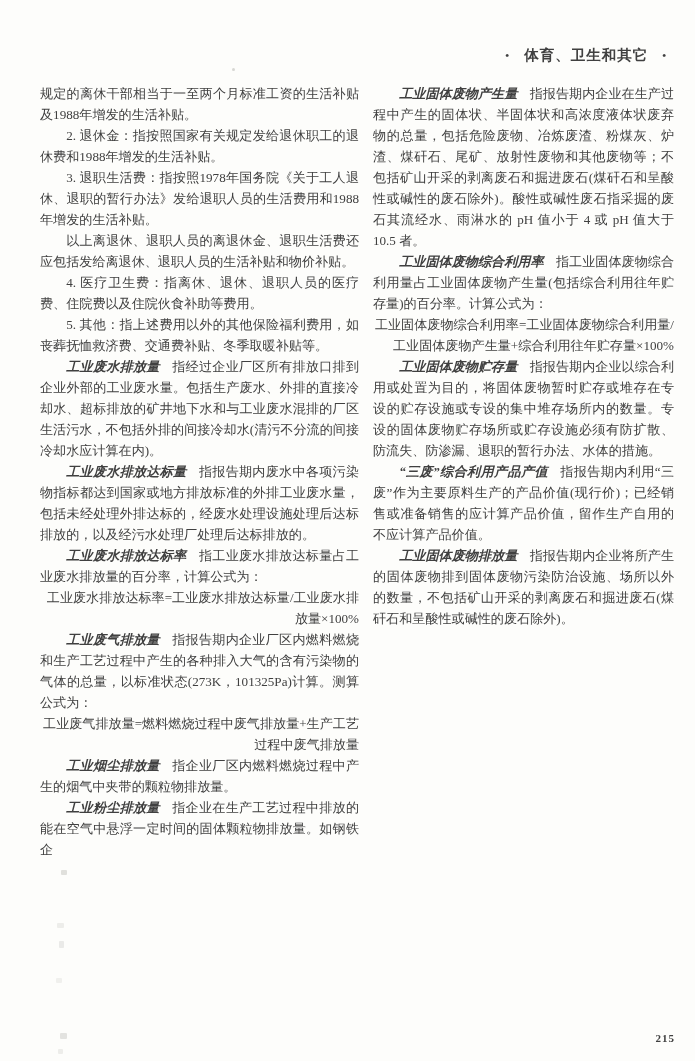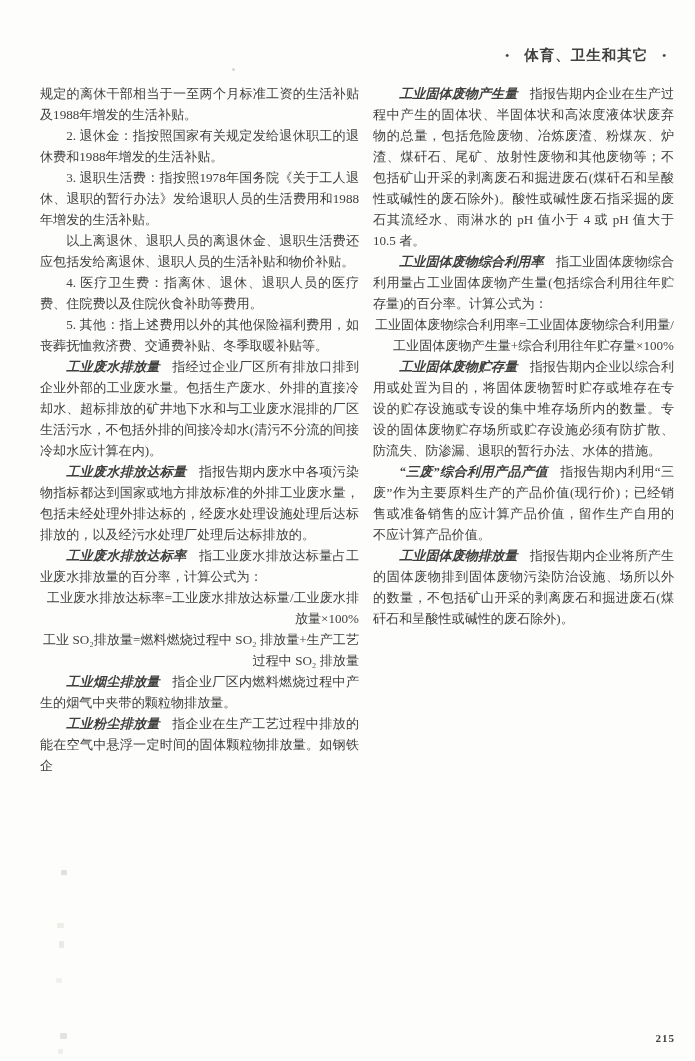--- a/index.html
+++ b/index.html
@@ -73,21 +73,22 @@
     <p class="cont"><span>规定的离休干部相当于一至两个月标准工资的生活补贴及1988年增发的生活补贴。</span></p>
     <p class="ind"><span>2. 退休金：指按照国家有关规定发给退休职工的退休费和1988年增发的生活补贴。</span></p>
     <p class="ind"><span>3. 退职生活费：指按照1978年国务院《关于工人退休、退职的暂行办法》发给退职人员的生活费用和1988年增发的生活补贴。</span></p>
     <p class="ind"><span>以上离退休、退职人员的离退休金、退职生活费还应包括发给离退休、退职人员的生活补贴和物价补贴。</span></p>
     <p class="ind"><span>4. 医疗卫生费：指离休、退休、退职人员的医疗费、住院费以及住院伙食补助等费用。</span></p>
     <p class="ind"><span>5. 其他：指上述费用以外的其他保险福利费用，如丧葬抚恤救济费、交通费补贴、冬季取暖补贴等。</span></p>
     <p class="ind"><span class="term">工业废水排放量</span><span>指经过企业厂区所有排放口排到企业外部的工业废水量。包括生产废水、外排的直接冷却水、超标排放的矿井地下水和与工业废水混排的厂区生活污水，不包括外排的间接冷却水(清污不分流的间接冷却水应计算在内)。</span></p>
     <p class="ind"><span class="term">工业废水排放达标量</span><span>指报告期内废水中各项污染物指标都达到国家或地方排放标准的外排工业废水量，包括未经处理外排达标的，经废水处理设施处理后达标排放的，以及经污水处理厂处理后达标排放的。</span></p>
     <p class="ind"><span class="term">工业废水排放达标率</span><span>指工业废水排放达标量占工业废水排放量的百分率，计算公式为：</span></p>
     <p class="formula"><span>工业废水排放达标率=工业废水排放达标量/工业废水排放量×100%</span></p>
-    <p class="formula"><span>工业 SO₂排放量=燃料燃烧过程中 SO₂ 排放量+生产工艺过程中 SO₂ 排放量</span></p>
+    <p class="ind"><span class="term">工业废气排放量</span><span>指报告期内企业厂区内燃料燃烧和生产工艺过程中产生的各种排入大气的含有污染物的气体的总量，以标准状态(273K，101325Pa)计算。测算公式为：</span></p>
+    <p class="formula"><span>工业废气排放量=燃料燃烧过程中废气排放量+生产工艺过程中废气排放量</span></p>
     <p class="ind"><span class="term">工业烟尘排放量</span><span>指企业厂区内燃料燃烧过程中产生的烟气中夹带的颗粒物排放量。</span></p>
     <p class="ind"><span class="term">工业粉尘排放量</span><span>指企业在生产工艺过程中排放的能在空气中悬浮一定时间的固体颗粒物排放量。如钢铁企</span></p>
   </div>
 
   <div class="col col-right">
     <p class="ind"><span class="term">工业固体废物产生量</span><span>指报告期内企业在生产过程中产生的固体状、半固体状和高浓度液体状废弃物的总量，包括危险废物、冶炼废渣、粉煤灰、炉渣、煤矸石、尾矿、放射性废物和其他废物等；不包括矿山开采的剥离废石和掘进废石(煤矸石和呈酸性或碱性的废石除外)。酸性或碱性废石指采掘的废石其流经水、雨淋水的 pH 值小于 4 或 pH 值大于 10.5 者。</span></p>
     <p class="ind"><span class="term">工业固体废物综合利用率</span><span>指工业固体废物综合利用量占工业固体废物产生量(包括综合利用往年贮存量)的百分率。计算公式为：</span></p>
     <p class="formula"><span>工业固体废物综合利用率=工业固体废物综合利用量/工业固体废物产生量+综合利用往年贮存量×100%</span></p>
     <p class="ind"><span class="term">工业固体废物贮存量</span><span>指报告期内企业以综合利用或处置为目的，将固体废物暂时贮存或堆存在专设的贮存设施或专设的集中堆存场所内的数量。专设的固体废物贮存场所或贮存设施必须有防扩散、防流失、防渗漏、退职的暂行办法、水体的措施。</span></p>
     <p class="ind"><span class="term">“三废”综合利用产品产值</span><span>指报告期内利用“三废”作为主要原料生产的产品价值(现行价)；已经销售或准备销售的应计算产品价值，留作生产自用的不应计算产品价值。</span></p>

